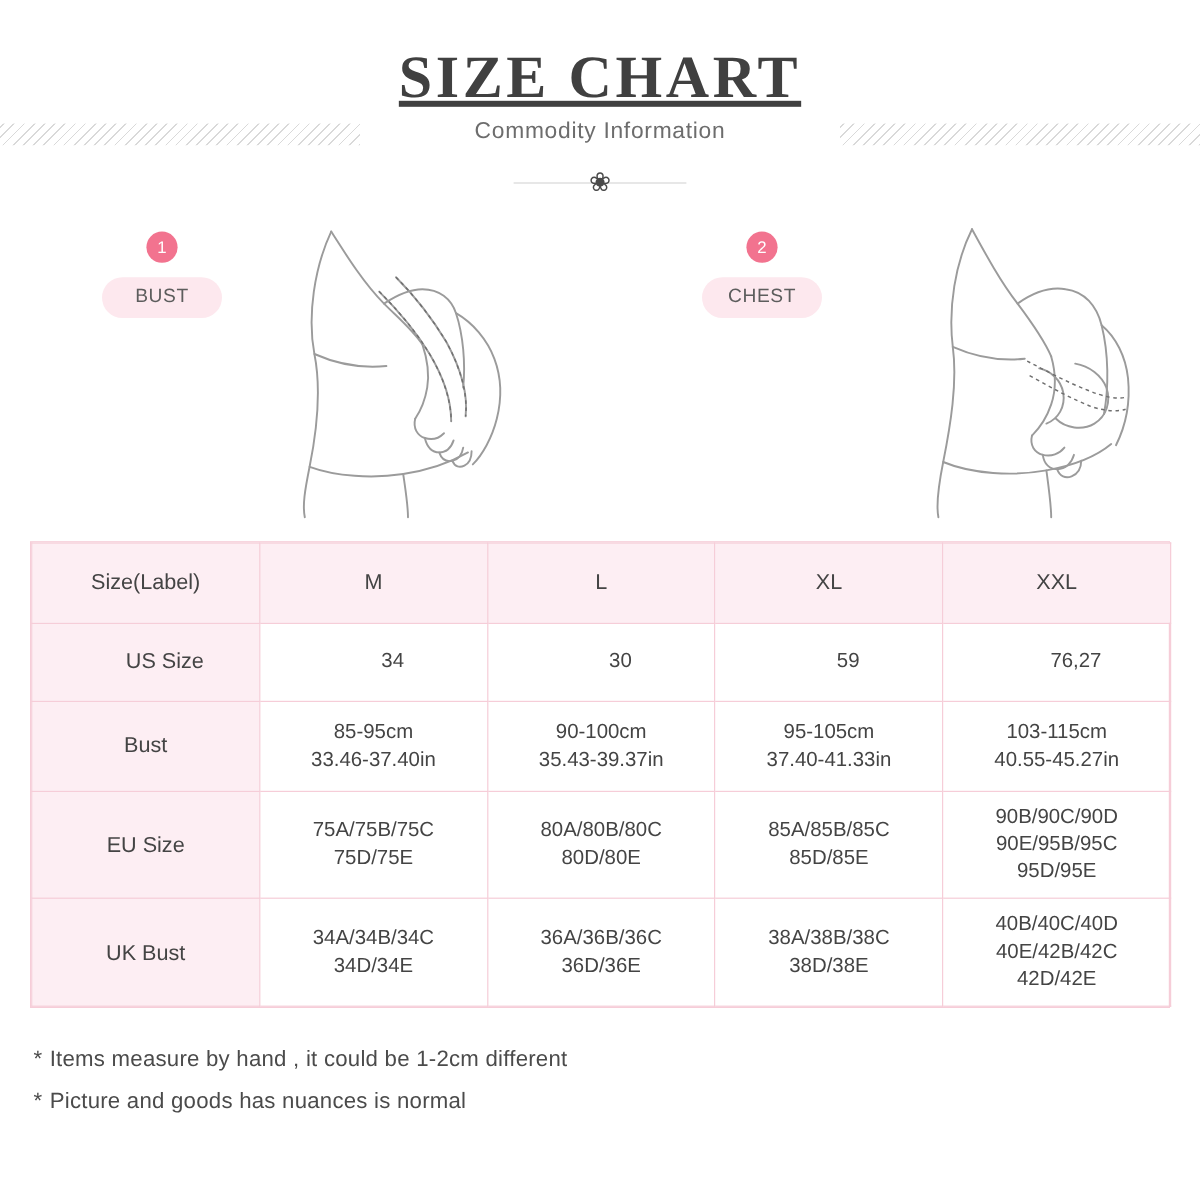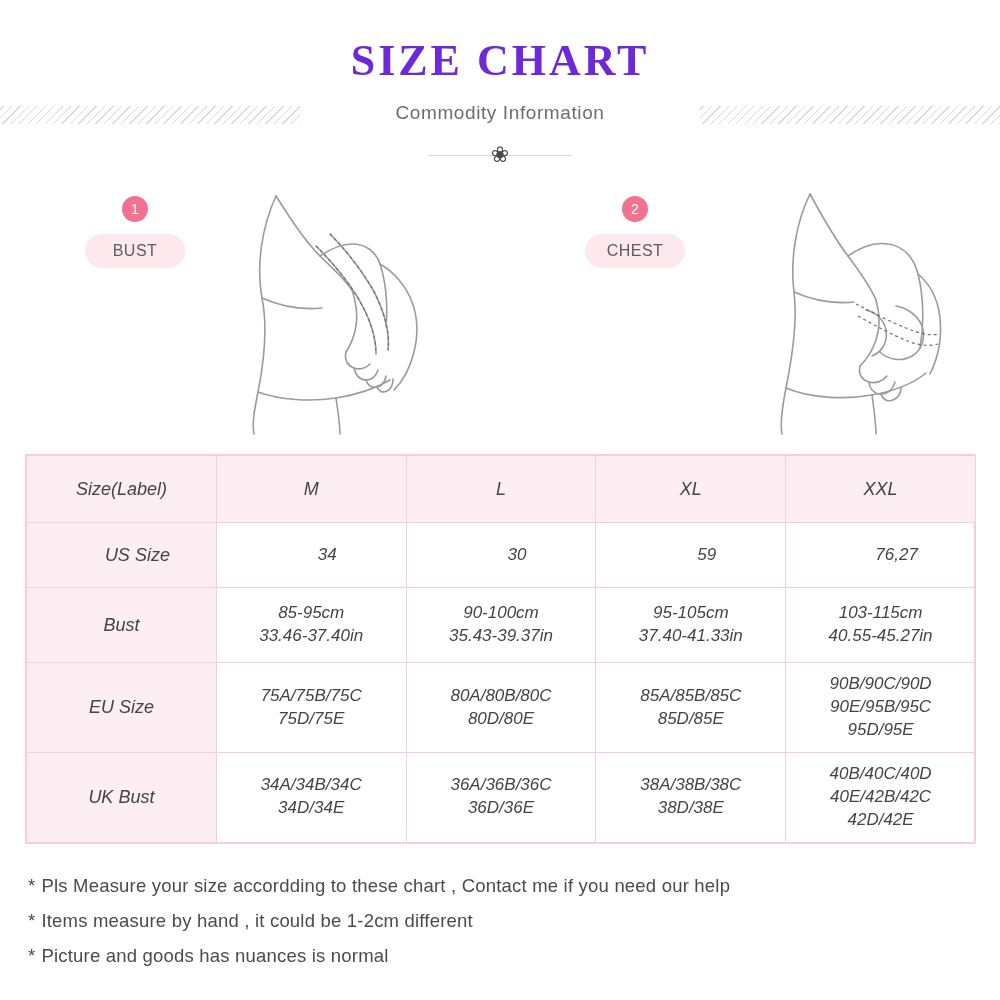--- a/index.html
+++ b/index.html
@@ -21,30 +21,31 @@
   }
 
   
   .header {
     position: relative;
     padding-top: 38px;
     text-align: center;
   }
   .title {
     font-family: "Liberation Serif", serif;
-    font-size: 44px;
+    font-size: 50px;
     letter-spacing: 3px;
-    color: #6d28d9;
+    color: #404040;
     font-weight: bold;
     line-height: 1.05;
     margin: 0;
+    text-decoration: underline;
   }
   .subtitle-row {
     position: relative;
-    margin-top: 18px;
+    margin-top: 8px;
     height: 26px;
   }
   .hatch-left, .hatch-right {
     position: absolute;
     top: 4px;
     height: 18px;
     width: 300px;
     background-image: repeating-linear-gradient(
       -45deg,
       #d9d9d9 0px,
@@ -137,21 +138,20 @@
 
   
   .table-wrap {
     margin: 18px 25px 0 25px;
     border: 1px solid #f6cdd8;
   }
   table.size-table {
     border-collapse: collapse;
     width: 950px;
     table-layout: fixed;
-    font-style: italic;
   }
   table.size-table td {
     border: 1px solid #f6cdd8;
     text-align: center;
     font-size: 17px;
     color: #444444;
     padding: 10px 4px;
     line-height: 1.35;
   }
   table.size-table tr.head td {
@@ -299,23 +299,20 @@
           <td>36A/36B/36C<br>36D/36E</td>
           <td>38A/38B/38C<br>38D/38E</td>
           <td>40B/40C/40D<br>40E/42B/42C<br>42D/42E</td>
         </tr>
       </tbody>
     </table>
   </div>
 
   <div class="notes">
     <div class="note">
-      <span class="star">*</span><span>Pls Measure your size accordding to these chart , Contact me if you need our help</span>
-    </div>
-    <div class="note">
       <span class="star">*</span><span>Items measure by hand , it could be 1-2cm different</span>
     </div>
     <div class="note">
       <span class="star">*</span><span>Picture and goods has nuances is normal</span>
     </div>
   </div>
 
 </div>
 
 </body></html>

